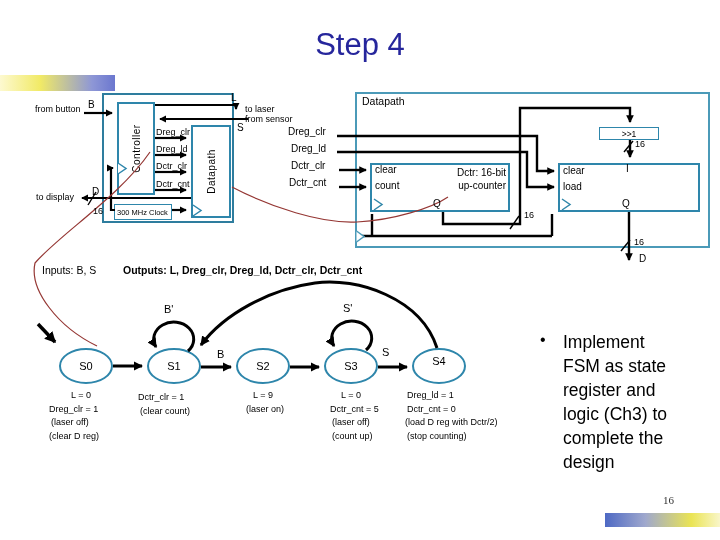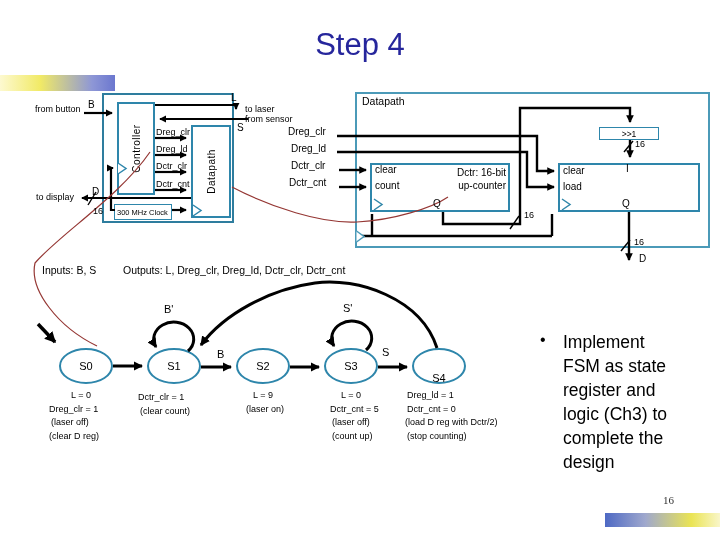--- a/index.html
+++ b/index.html
@@ -98,31 +98,31 @@
   <span class="lbl t10" style="left:563px;top:181px;">load</span>
   <span class="lbl t10" style="left:626px;top:163px;">I</span>
   <span class="lbl t10" style="left:622px;top:198px;">Q</span>
 
   <span class="lbl" style="left:524px;top:210px;">16</span>
   <span class="lbl" style="left:635px;top:139px;">16</span>
   <span class="lbl" style="left:634px;top:237px;">16</span>
   <span class="lbl t10" style="left:639px;top:253px;">D</span>
 
   <span class="lbl t105" style="left:42px;top:264px;">Inputs: B, S</span>
-  <span class="lbl t105" style="left:123px;top:264px;">Outputs: L, Dreg_clr, Dreg_ld, Dctr_clr, Dctr_cnt</span>
+  <span class="lbl t105" style="left:123px;top:264px;font-weight:bold;">Outputs: L, Dreg_clr, Dreg_ld, Dctr_clr, Dctr_cnt</span>
   <span class="lbl t11" style="left:164px;top:303px;">B'</span>
   <span class="lbl t11" style="left:343px;top:302px;">S'</span>
   <span class="lbl t11" style="left:217px;top:348px;">B</span>
   <span class="lbl t11" style="left:382px;top:346px;">S</span>
 
   <span class="statename" style="left:71px;top:360px;">S0</span>
   <span class="statename" style="left:159px;top:360px;">S1</span>
   <span class="statename" style="left:248px;top:360px;">S2</span>
   <span class="statename" style="left:336px;top:360px;">S3</span>
-  <span class="statename" style="left:424px;top:372px;">S4</span>
+  <span class="statename" style="left:424px;top:355px;">S4</span>
 
   <div class="stlbl" style="left:49px;top:389px;">
     <span class="pad22">L = 0</span>
     <span>Dreg_clr = 1</span>
     <span class="pad2">(laser off)</span>
     <span>(clear D reg)</span>
   </div>
   <div class="stlbl" style="left:138px;top:391px;">
     <span>Dctr_clr = 1</span>
     <span class="pad2">(clear count)</span>

